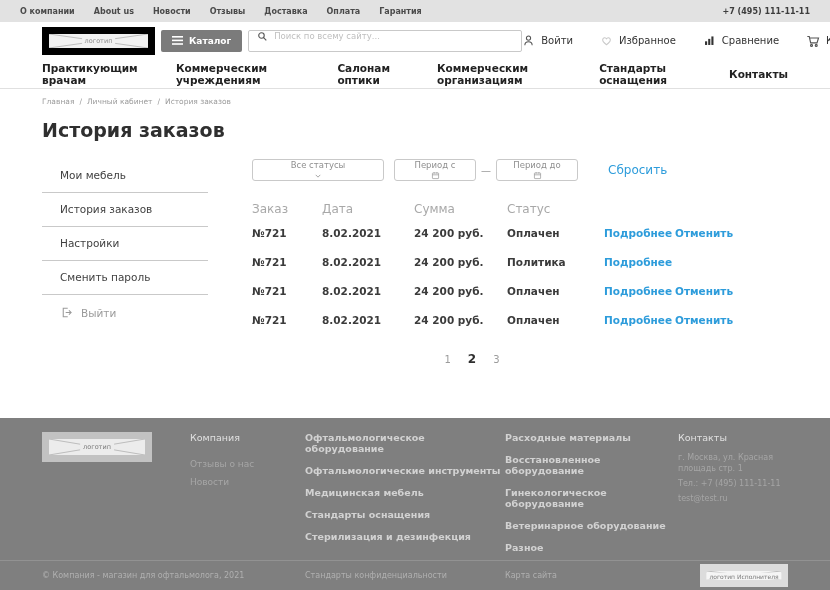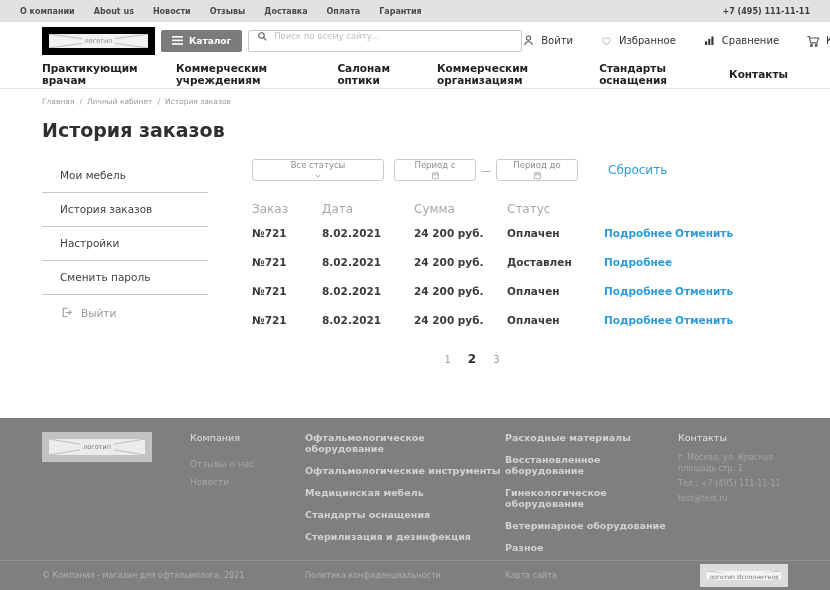--- a/index.html
+++ b/index.html
@@ -278,21 +278,21 @@
             <span class="c3">24 200 руб.</span>
             <span class="c4">Оплачен</span>
             <a class="c5 link">Подробнее</a>
             <a class="c6 link">Отменить</a>
           </div>
 
           <div class="trow">
             <span class="c1">№721</span>
             <span class="c2">8.02.2021</span>
             <span class="c3">24 200 руб.</span>
-            <span class="c4">Доставлен</span>
+            <span class="c4">Политика</span>
             <a class="c5 link">Подробнее</a>
             <a class="c6 link" style="visibility: hidden;"></a>
           </div>
 
           <div class="trow">
             <span class="c1">№721</span>
             <span class="c2">8.02.2021</span>
             <span class="c3">24 200 руб.</span>
             <span class="c4">Оплачен</span>
             <a class="c5 link">Подробнее</a>
@@ -357,21 +357,21 @@
       </div>
     <div class="fcol col-contacts">
       <div class="fcol-title">Контакты</div>
       <div class="f-address">г. Москва, ул. Красная площадь стр. 1</div>
       <div class="f-tel">Тел.: +7 (495) 111-11-11</div>
       <a class="f-email">test@test.ru</a>
     </div>
   </div>
   <div class="footer-bottom">
     <div class="fb-copy">© Компания - магазин для офтальмолога, 2021</div>
-    <a class="fb-privacy">Политика конфиденциальности</a>
+    <a class="fb-privacy">Стандарты конфиденциальности</a>
     <a class="fb-sitemap">Карта сайта</a>
     <div class="ph fb-logo">
       <svg viewBox="0 0 100 100" preserveAspectRatio="none">
           <line x1="0" y1="0" x2="100" y2="100"></line>
           <line x1="0" y1="100" x2="100" y2="0"></line>
         </svg>
       <span class="ph-label">логотип Исполнителя</span>
     </div>
   </div>
 </div>

